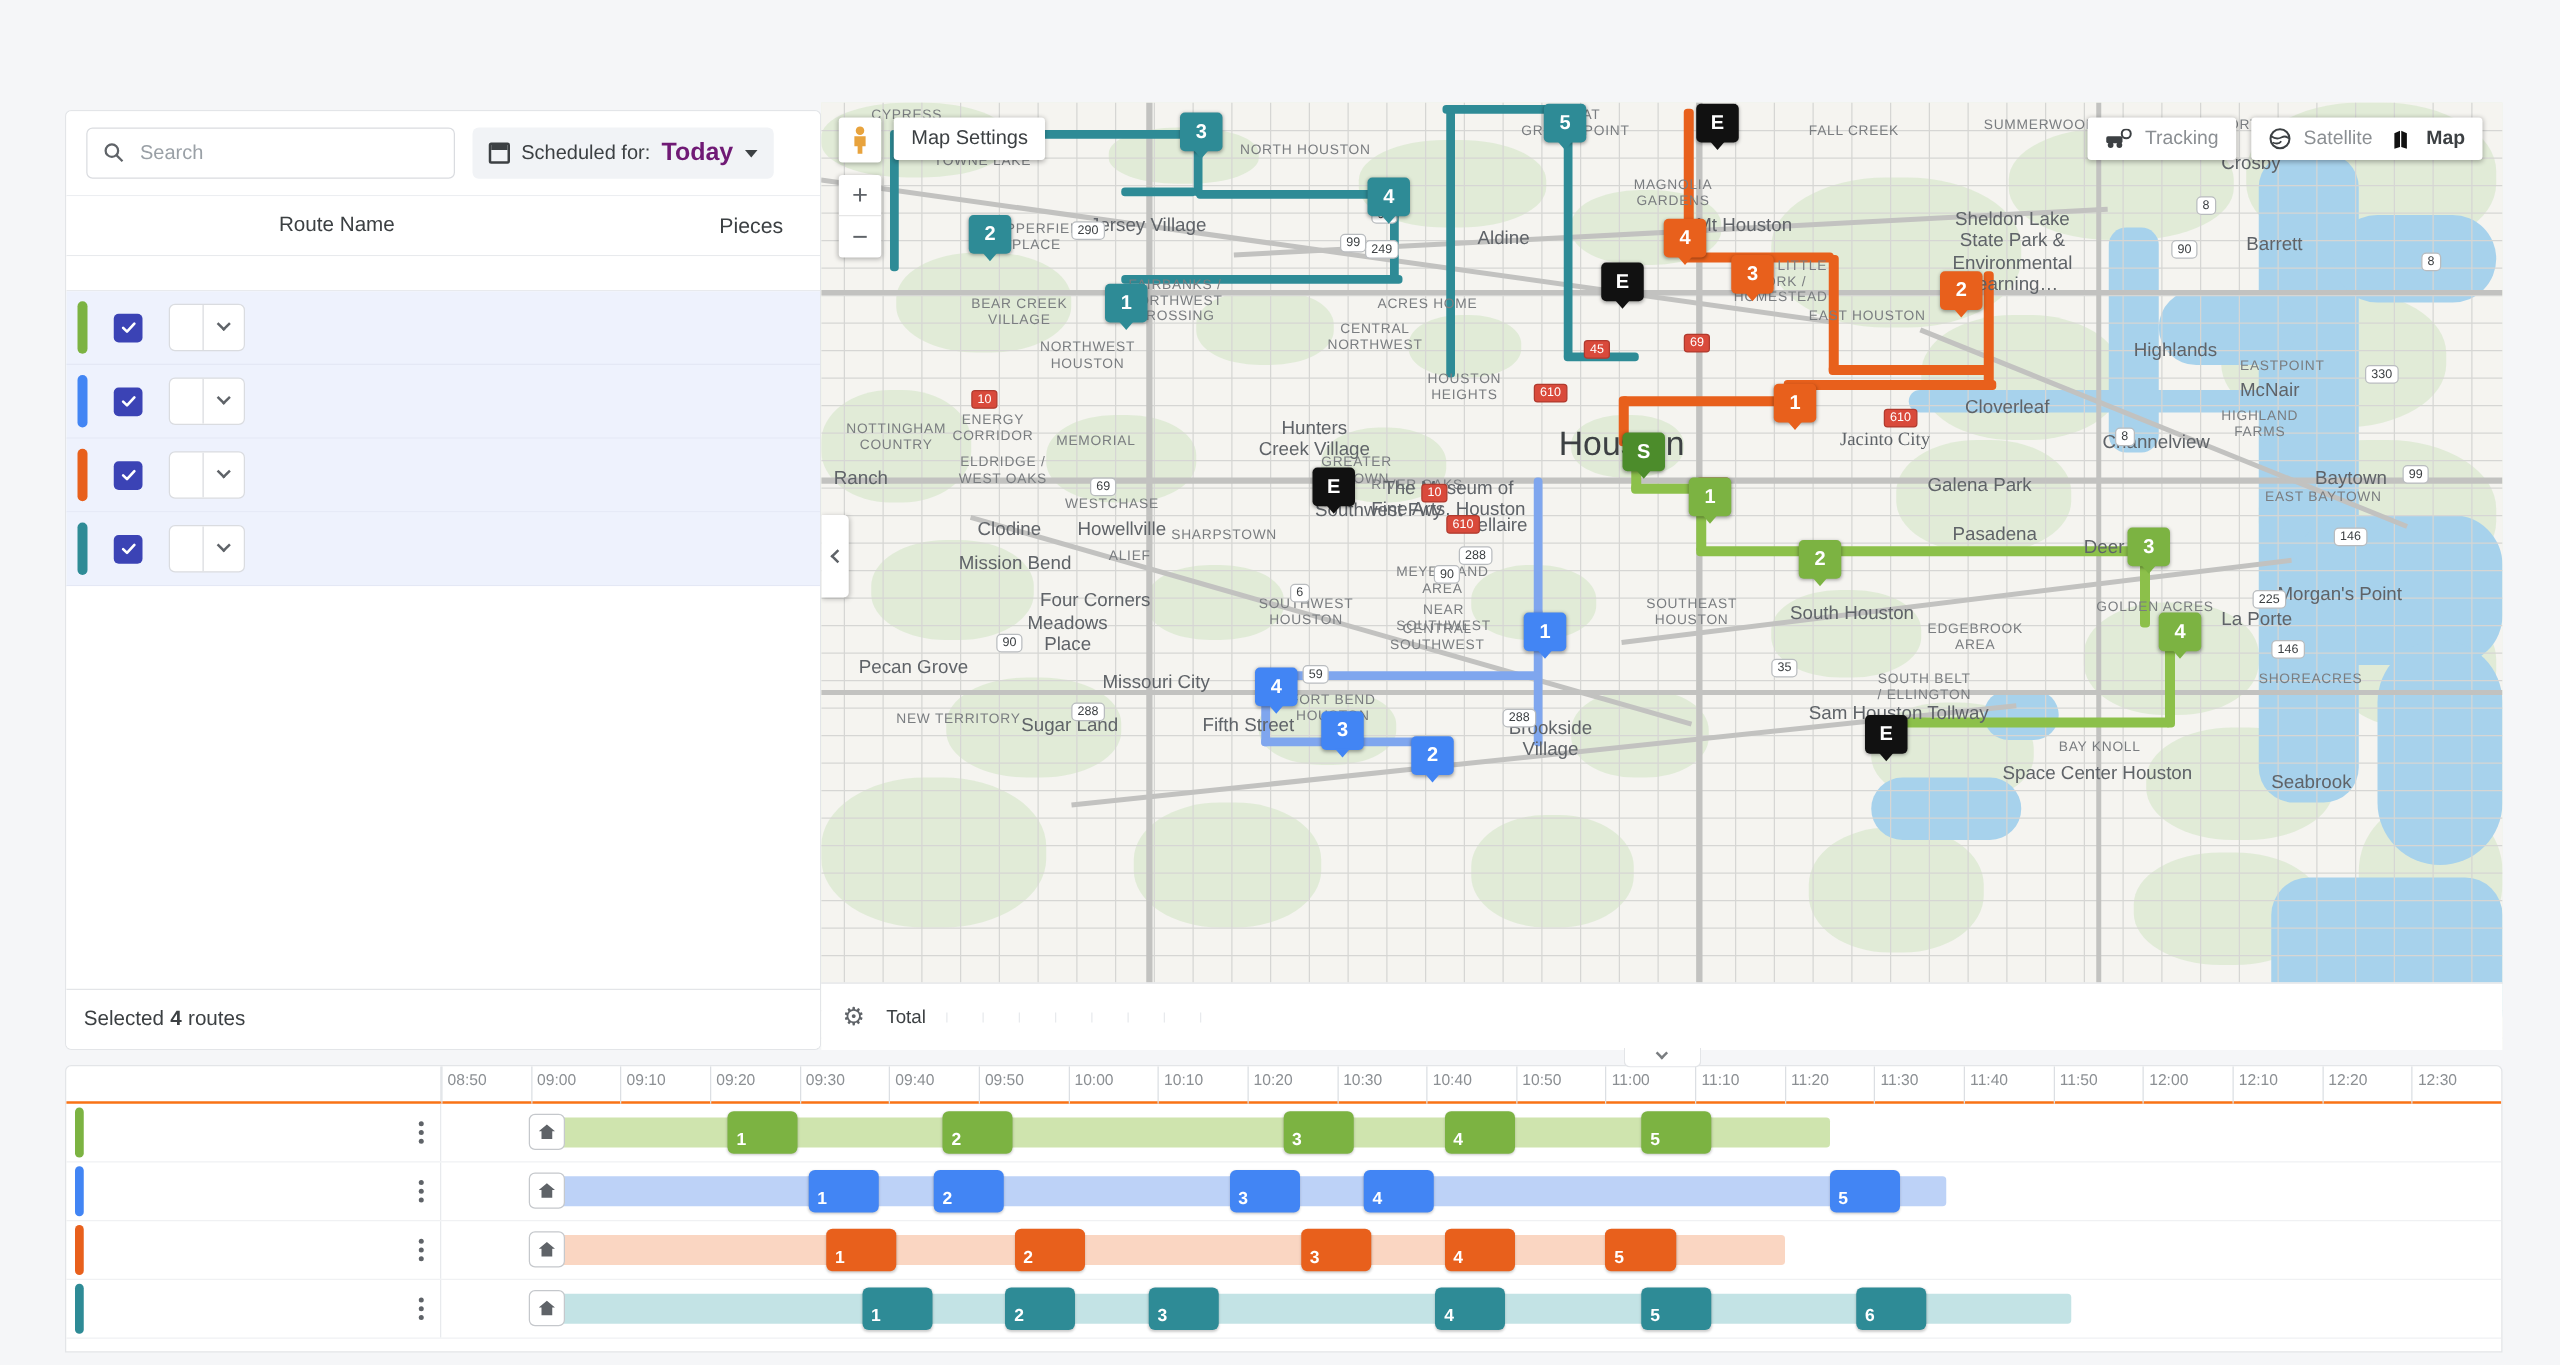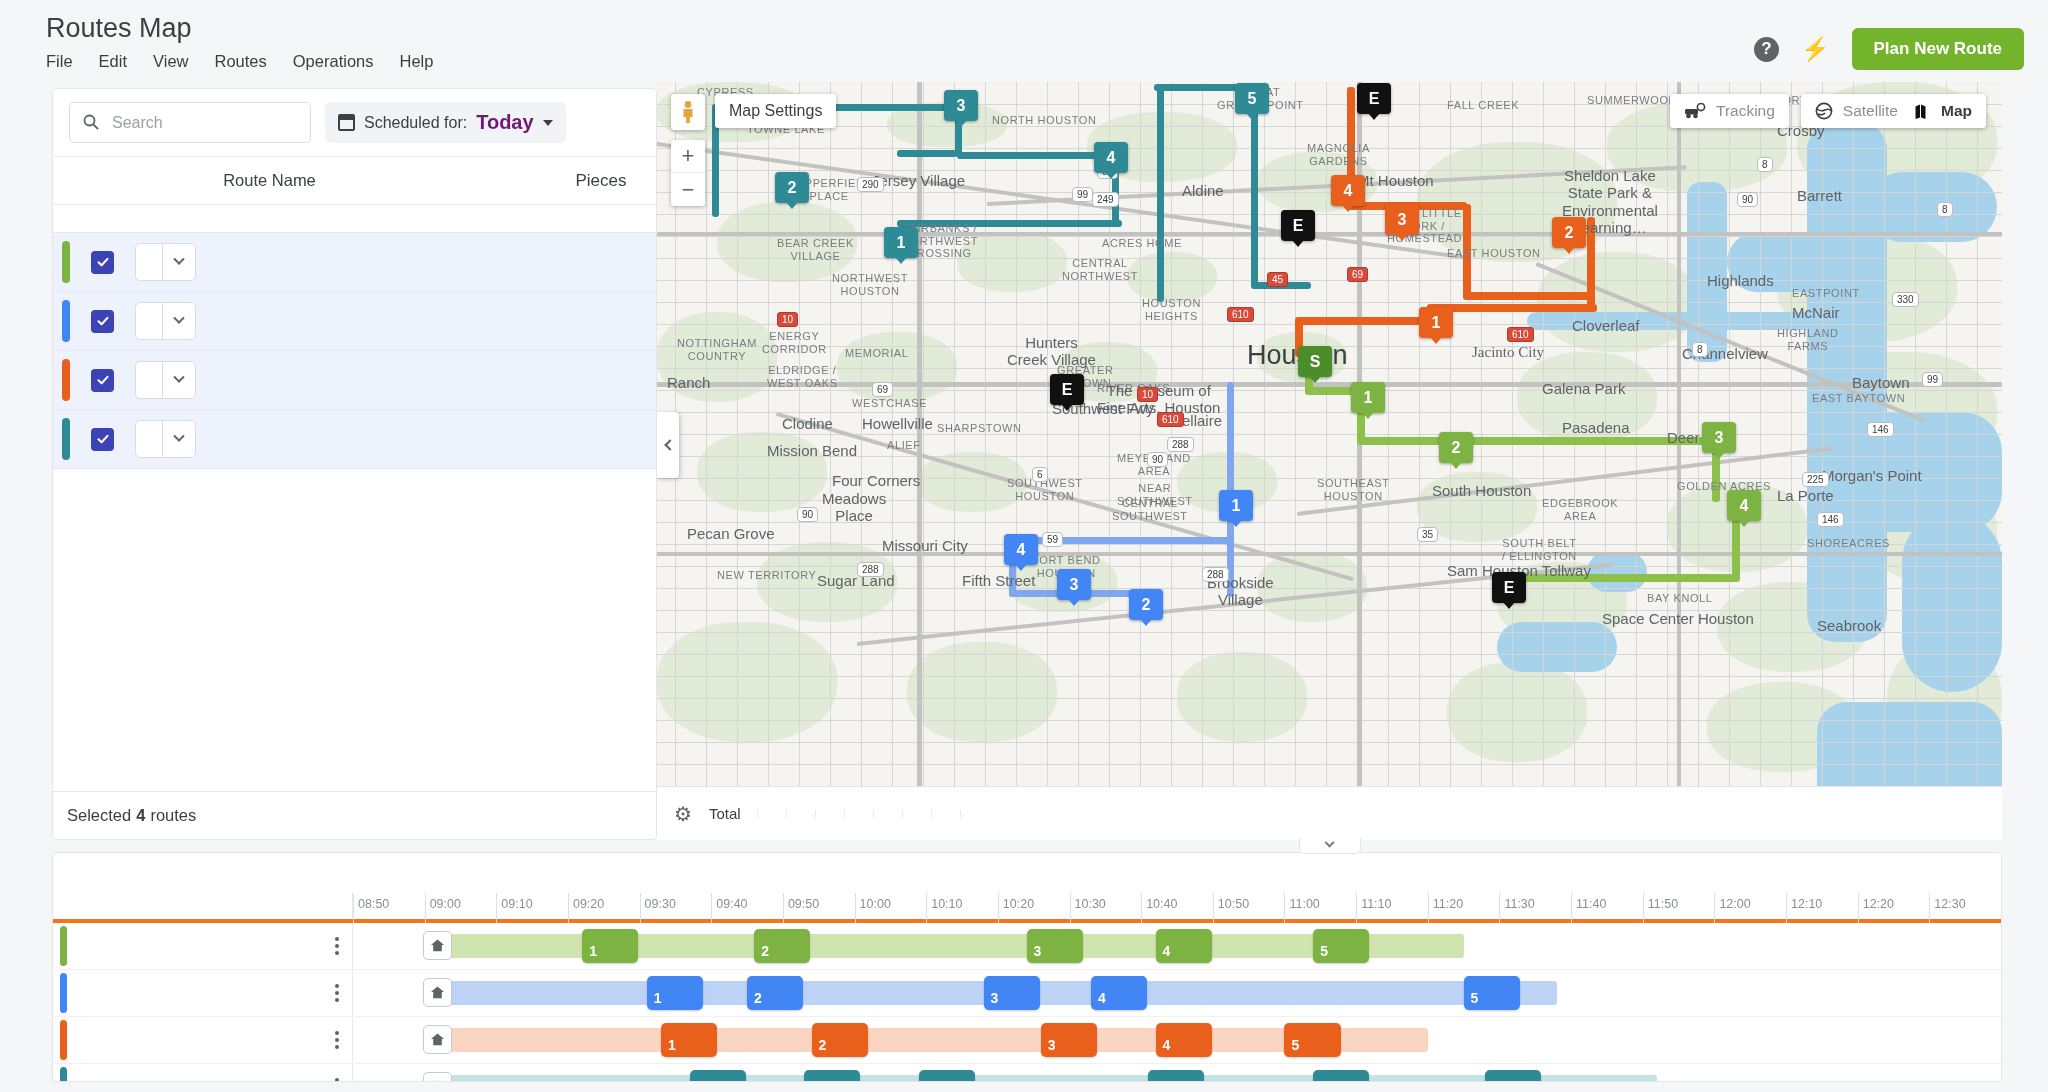--- a/index.html
+++ b/index.html
@@ -23,21 +23,21 @@
                font-size:17px; font-weight:bold; display:flex; align-items:center; justify-content:center; }
   .icon-bolt { font-size:23px; color:#3c4043; line-height:1; }
   .btn-plan { background:#74b42c; color:#fff; border:none; border-radius:6px;
               padding:11px 22px; font-size:17px; font-weight:bold; font-family:inherit; cursor:pointer; }
 
   
   .left-panel { position:absolute; left:52px; top:88px; width:605px; height:752px;
                 background:#fff; border:1px solid #e3e5e8; border-radius:5px; overflow:hidden; }
   .lp-toolbar { height:68px; display:flex; align-items:center; padding:0 16px; gap:14px;
                 border-bottom:1px solid #eceef1; background:#fff; }
-  .search-box { position:relative; width:242px; height:41px; border:1px solid #dadce0;
+  .search-box { position:relative; width:295px; height:41px; border:1px solid #dadce0;
                 border-radius:5px; background:#fff; display:flex; align-items:center; padding-left:40px; }
   .search-box svg { position:absolute; left:13px; top:11px; }
   .search-box input { border:none; outline:none; font-size:16px; font-family:inherit;
                       color:#3c4043; width:230px; background:transparent; }
   .search-box input::placeholder { color:#9aa0a6; }
   .sched-box { display:flex; align-items:center; gap:9px; background:#f1f3f6;
                border-radius:5px; padding:9px 13px; height:41px; cursor:pointer; }
   .sched-label { font-size:16px; color:#3c4043; }
   .sched-value { font-size:20px; color:#701a75; font-weight:bold; }
   .cal-ic { width:17px; height:17px; border:2px solid #3c4043; border-radius:2px; position:relative; }
@@ -129,21 +129,21 @@
   .sum-cell .v { font-size:15.5px; color:#3c4043; line-height:1.35; white-space:nowrap; }
   .sum-expand { position:absolute; left:50%; bottom:-14px; transform:translateX(-50%);
                 width:62px; height:16px; background:#fff; border:1px solid #e3e5e8; border-top:none;
                 border-radius:0 0 5px 5px; display:flex; align-items:center; justify-content:center; cursor:pointer; }
   .sum-expand i { width:7px; height:7px; border-right:2px solid #7a7d80; border-bottom:2px solid #7a7d80;
                   transform:rotate(45deg) translate(-2px,-2px); display:block; }
 
   
   .gantt { position:absolute; left:52px; top:852px; width:1950px; height:230px;
            background:#fff; border:1px solid #e3e5e8; border-radius:5px 5px 0 0; overflow:hidden; }
-  .gantt-head { height:30px; display:flex; border-bottom:4px solid #f97316;margin-top:40px; }
+  .gantt-head { height:30px; display:flex; border-bottom:2px solid #f97316; }
   .gh-left { width:300px; flex:none; border-right:1px solid #e8eaed; }
   .gh-right { position:relative; flex:1; }
   .tick { position:absolute; top:0; height:30px; border-left:1px solid #dcdfe3; padding-left:4px;
           font-size:12.5px; color:#8b8f93; line-height:22px; }
   .g-row { height:47px; display:flex; border-bottom:1px solid #f0f1f3; }
   .g-left { width:300px; flex:none; display:flex; align-items:center; border-right:1px solid #e8eaed; position:relative; }
   .g-color { width:7px; height:40px; border-radius:4px; margin-left:7px; flex:none; }
   .g-txt { margin-left:11px; flex:1; min-width:0; }
   .g-name { font-size:15.5px; font-weight:bold; color:#3c4043; white-space:nowrap; overflow:hidden; }
   .g-driver { font-size:13.5px; color:#5f6368; }
@@ -155,36 +155,20 @@
   .g-track { position:absolute; top:11px; height:24px; border-radius:3px; }
   .g-stop { position:absolute; top:6px; height:34px; border-radius:5px; color:#fff; font-size:14px;
             font-weight:bold; display:flex; align-items:flex-end; justify-content:flex-start;
             padding:0 0 4px 7px; z-index:2; cursor:pointer; box-shadow:0 1px 2px rgba(0,0,0,.2); }
 </style>
 </head>
 <body>
 
 <div class="app">
 
-  <div class="header">
-    <div class="page-title">Routes Map</div>
-    <div class="menubar" id="menubar">
-        <span>File</span>
-        <span>Edit</span>
-        <span>View</span>
-        <span>Routes</span>
-        <span>Operations</span>
-        <span>Help</span>
-      </div>
-    <div class="hdr-right">
-      <div class="icon-help">?</div>
-      <div class="icon-bolt">⚡</div>
-      <button class="btn-plan">Plan New Route</button>
-    </div>
-  </div>
 
   <div class="left-panel">
     <div class="lp-toolbar">
       <div class="search-box">
         <svg width="16" height="16" viewBox="0 0 16 16">
           <circle cx="6.5" cy="6.5" r="5" fill="none" stroke="#5f6368" stroke-width="1.8"></circle>
           <line x1="10.3" y1="10.3" x2="15" y2="15" stroke="#5f6368" stroke-width="1.8"></line>
         </svg>
         <input type="text" placeholder="Search" style="">
       </div>

